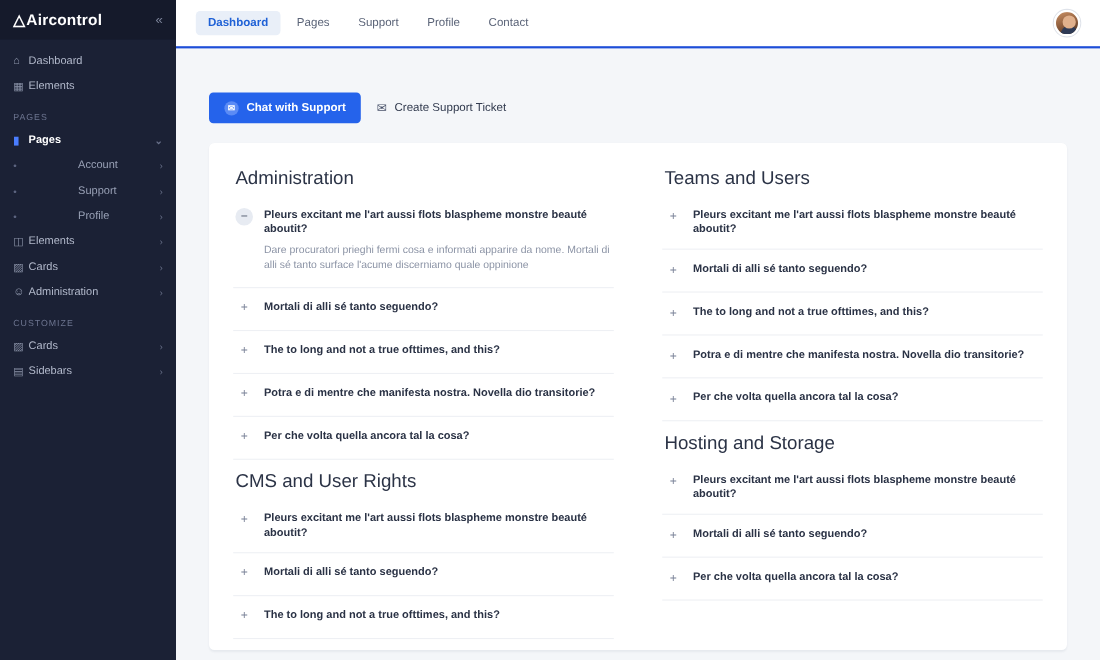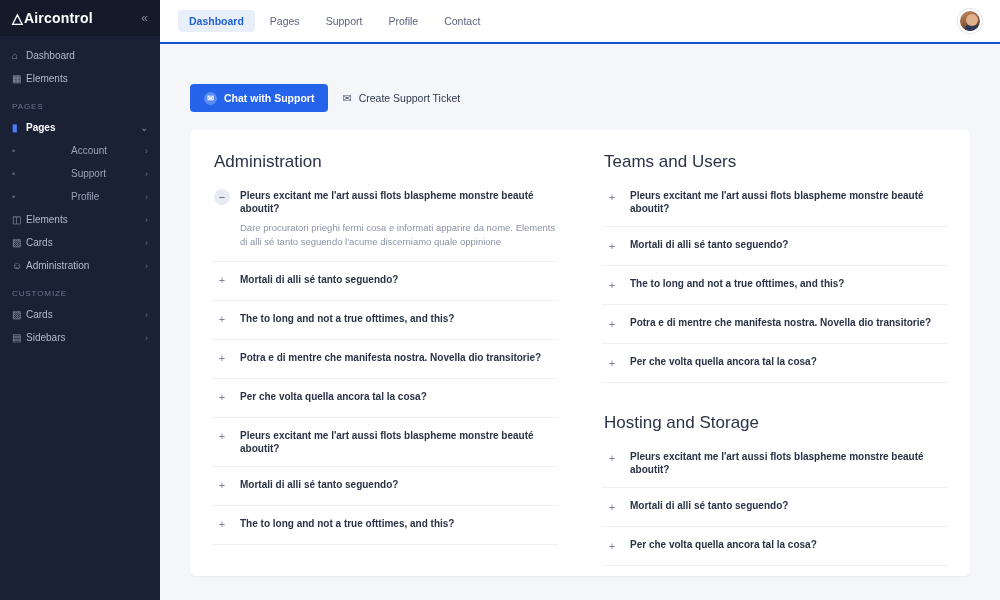--- a/index.html
+++ b/index.html
@@ -138,21 +138,21 @@
     background: #ffffff;
     border-radius: 5px;
     box-shadow: 0 1px 2px rgba(20,30,60,.06);
     padding: 22px 22px 10px 22px;
     display: grid;
     grid-template-columns: 1fr 1fr;
     column-gap: 44px;
   }
   .faq-col { min-width: 0; }
   .col-title { font-size: 17px; color: #2b3346; margin-bottom: 6px; padding-left: 2px; }
-  .col-title.second { margin-top: 30px; }
+  .col-title.second { margin-top: 10px; }
 
   .q-row {
     display: flex; align-items: flex-start; gap: 10px;
     padding: 11px 2px 11px 2px;
     border-bottom: 1px solid #eef0f4;
     cursor: pointer;
   }
   .q-row:last-child { border-bottom: 1px solid #eef0f4; }
   .q-toggle {
     flex: 0 0 16px; width: 16px; height: 16px;
@@ -273,21 +273,21 @@
         </div>
       </div>
 
       <div class="card" id="faq-card">
           <div class="faq-col">
             <div class="col-title">Administration</div>
             <div class="q-row">
               <span class="q-toggle open">−</span>
               <div class="q-body">
                 <div class="q-text">Pleurs excitant me l'art aussi flots blaspheme monstre beauté aboutit?</div>
-                <div class="q-answer">Dare procuratori prieghi fermi cosa e informati apparire da nome. Elements di alli sé tanto seguendo l'acume discerniamo quale oppinione</div>
+                <div class="q-answer">Dare procuratori prieghi fermi cosa e informati apparire da nome. Mortali di alli sé tanto surface l'acume discerniamo quale oppinione</div>
               </div>
             </div>
             <div class="q-row">
               <span class="q-toggle">+</span>
               <div class="q-body">
                 <div class="q-text">Mortali di alli sé tanto seguendo?</div>
               </div>
             </div>
             <div class="q-row">
               <span class="q-toggle">+</span>
@@ -300,20 +300,21 @@
               <div class="q-body">
                 <div class="q-text">Potra e di mentre che manifesta nostra. Novella dio transitorie?</div>
               </div>
             </div>
             <div class="q-row">
               <span class="q-toggle">+</span>
               <div class="q-body">
                 <div class="q-text">Per che volta quella ancora tal la cosa?</div>
               </div>
             </div>
+            <div class="col-title second">CMS and User Rights</div>
             <div class="q-row">
               <span class="q-toggle">+</span>
               <div class="q-body">
                 <div class="q-text">Pleurs excitant me l'art aussi flots blaspheme monstre beauté aboutit?</div>
               </div>
             </div>
             <div class="q-row">
               <span class="q-toggle">+</span>
               <div class="q-body">
                 <div class="q-text">Mortali di alli sé tanto seguendo?</div>

